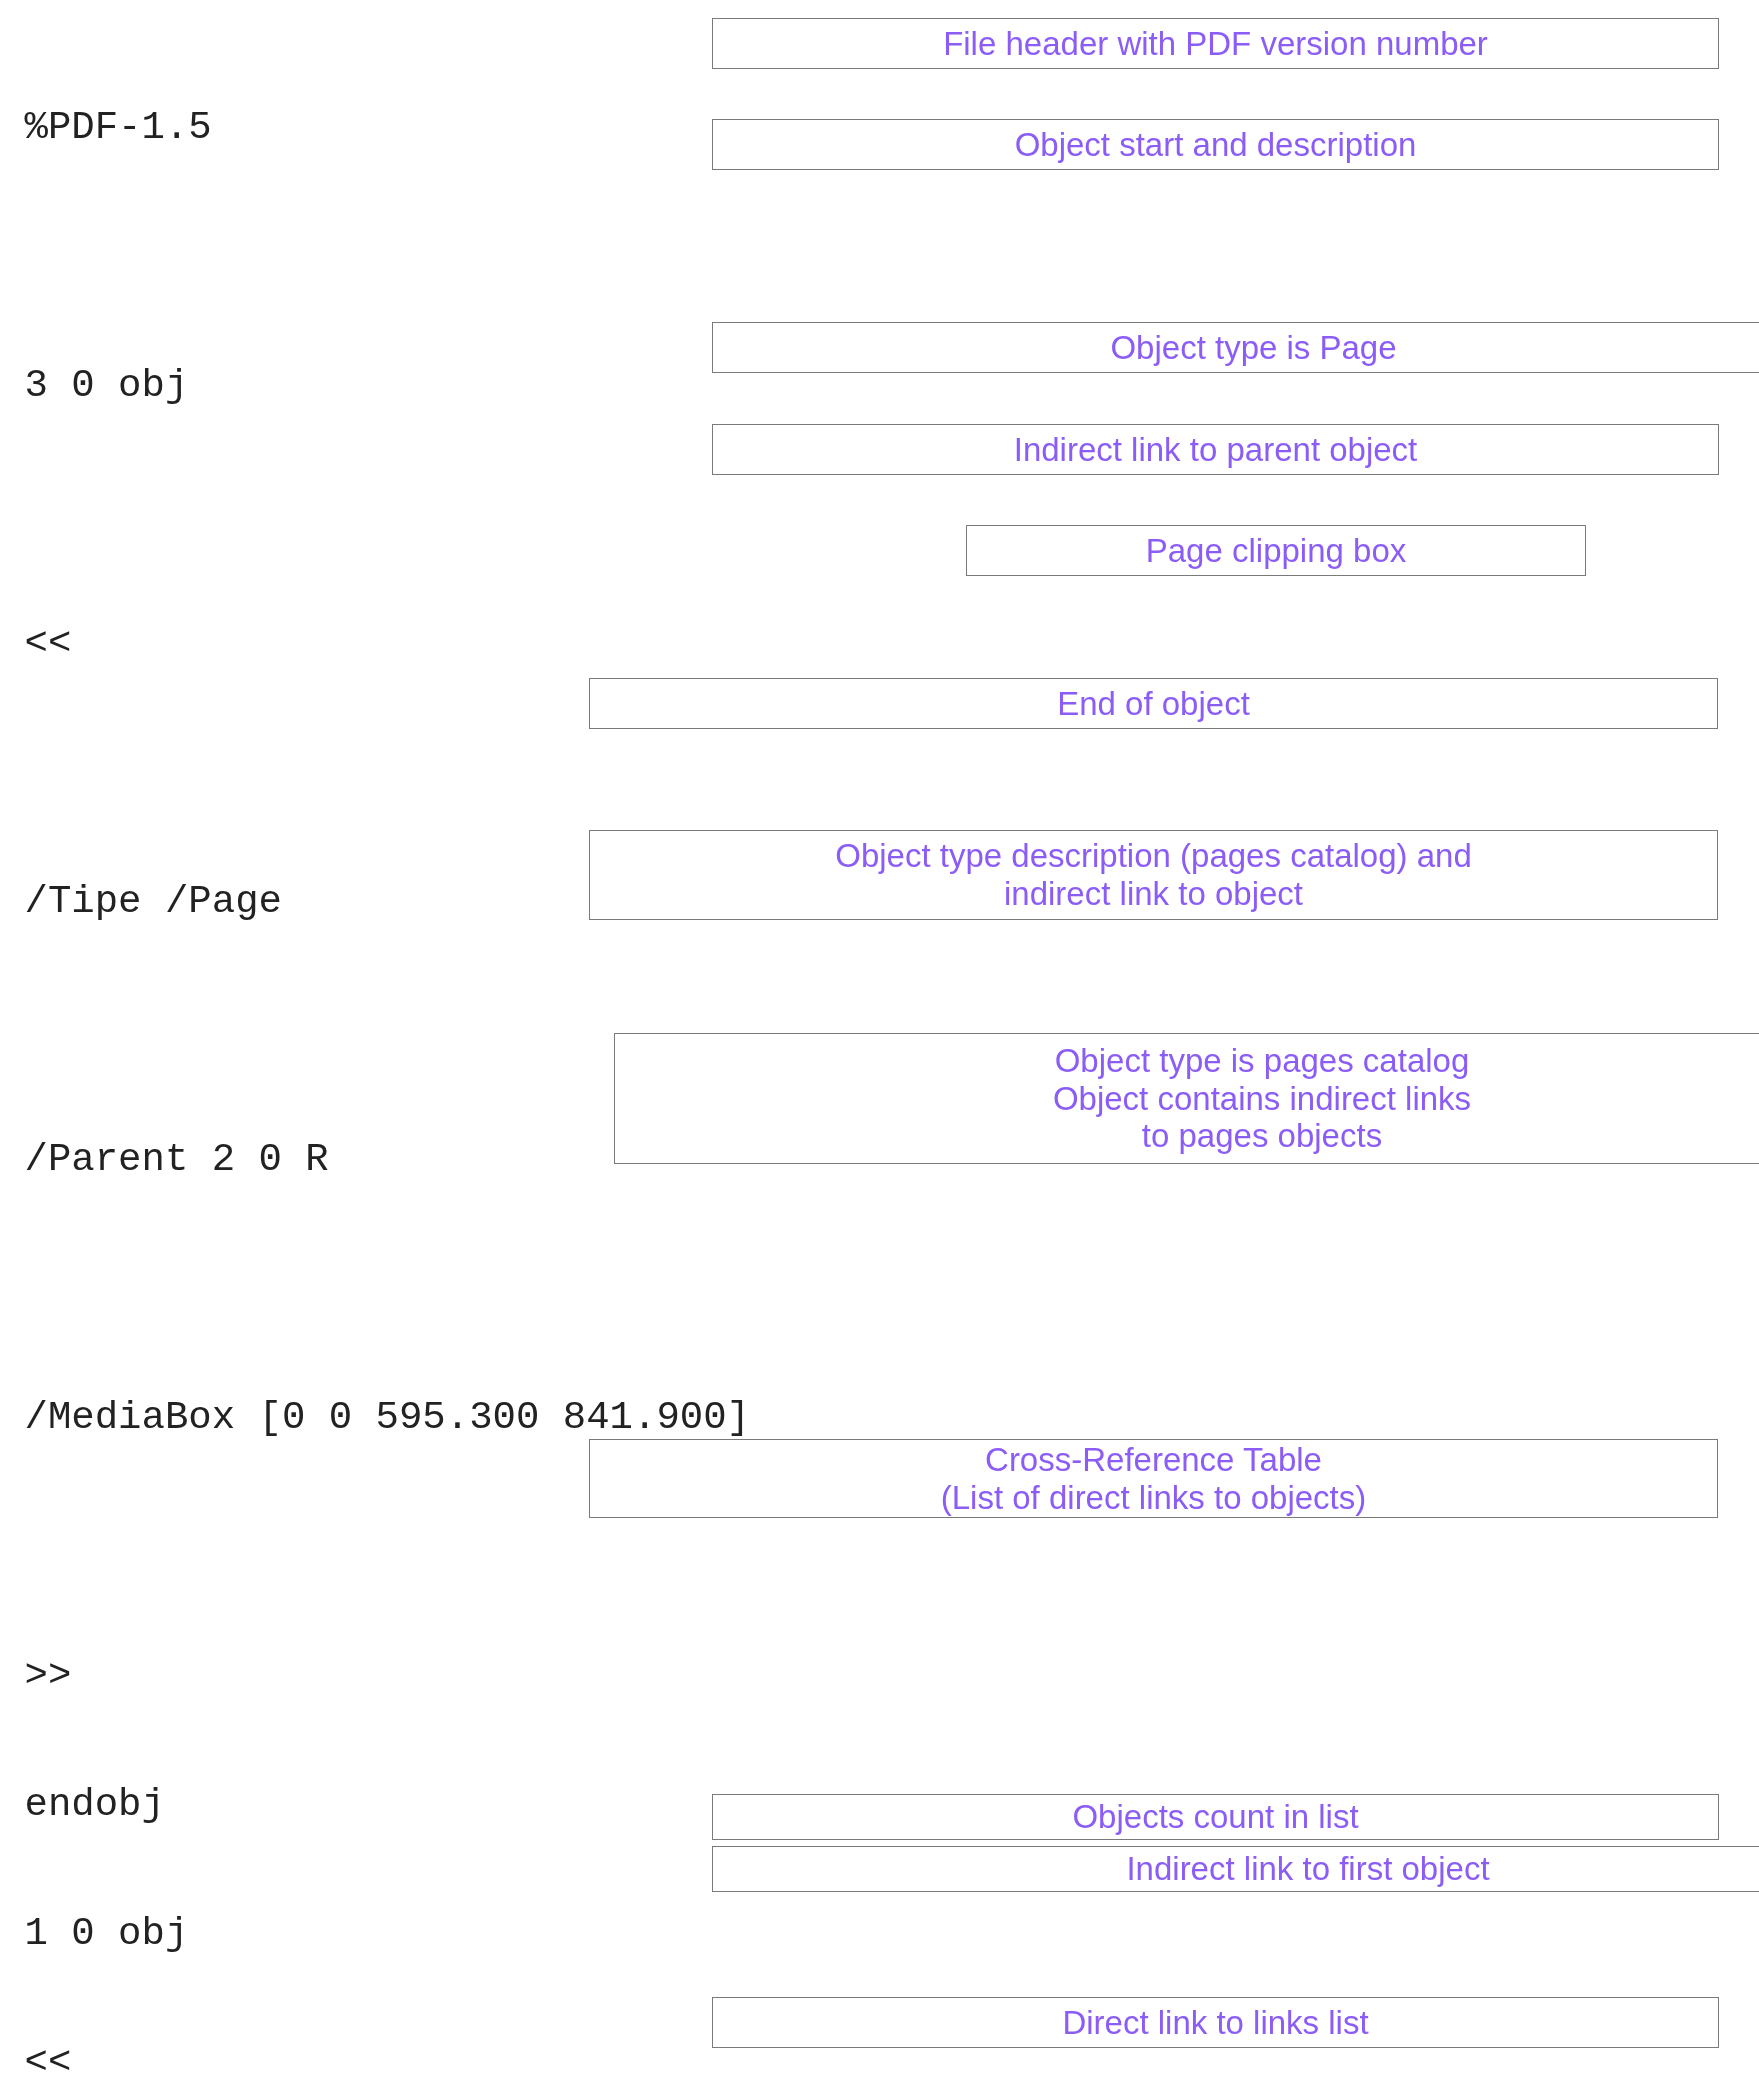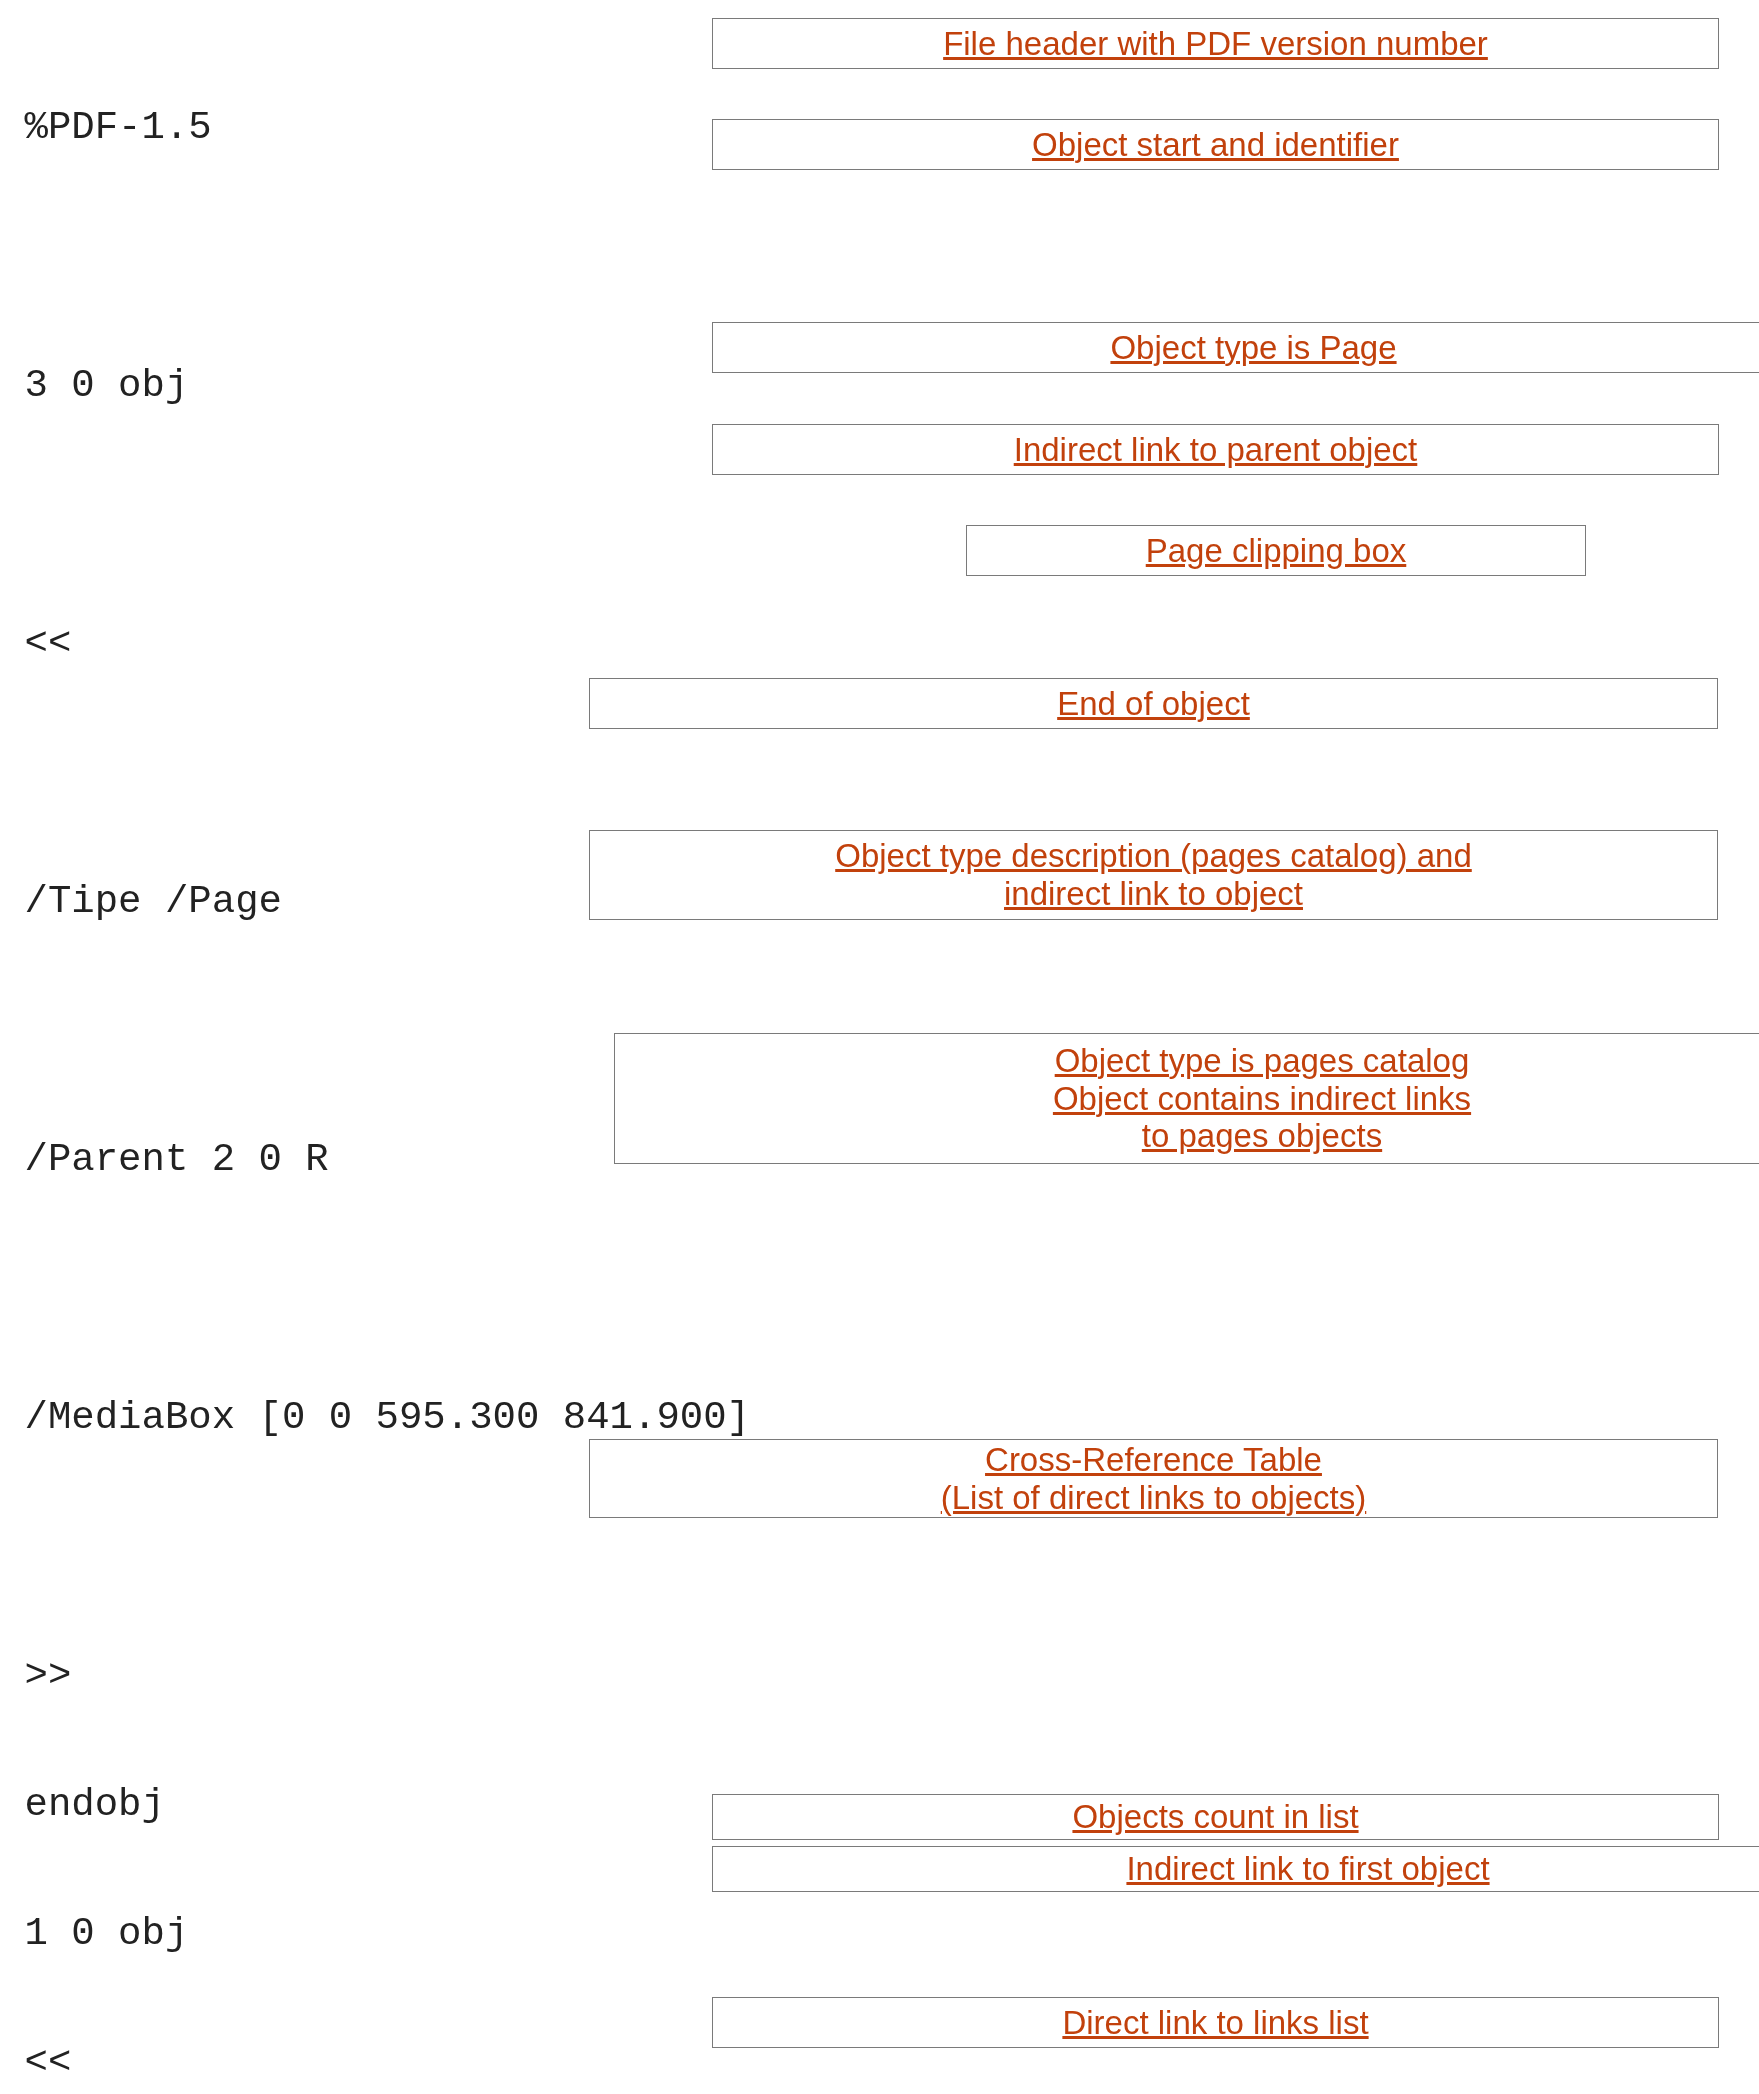--- a/index.html
+++ b/index.html
@@ -26,28 +26,27 @@
     align-items: center;
   }
   .spacer {
     height: 51px;
   }
   .annot {
     position: absolute;
     border: 1.6px solid #7a7a7a;
     background: #ffffff;
     font-size: 33px;
-    color: #c2410c;
+    color: #8b5cf6;
     display: flex;
     align-items: center;
     justify-content: center;
     text-align: center;
     padding: 4.9px 13px;
     line-height: 1.15;
-    text-decoration: underline;
   }
 </style>
 </head>
 <body>
 
 <div class="code-col">
   <div class="code-line">%PDF-1.5</div>
   <div class="spacer"></div>
   <div class="code-line">3 0 obj</div>
   <div class="spacer"></div>
@@ -87,21 +86,21 @@
   
   
   
   
   
   
 </div>
 
 <div class="annot" style="left:712px; top:18px; width:1007px; height:51px;">File header with PDF version number</div>
 
-<div class="annot" style="left:712px; top:119px; width:1007px; height:51px;">Object start and identifier</div>
+<div class="annot" style="left:712px; top:119px; width:1007px; height:51px;">Object start and description</div>
 
 <div class="annot" style="left:712px; top:322px; width:1083px; height:51px;">Object type is Page</div>
 
 <div class="annot" style="left:712px; top:424px; width:1007px; height:51px;">Indirect link to parent object</div>
 
 <div class="annot" style="left:966px; top:525px; width:620px; height:51px;">Page clipping box</div>
 
 <div class="annot" style="left:589px; top:678px; width:1129px; height:51px;">End of object</div>
 
 <div class="annot" style="left:589px; top:830px; width:1129px; height:90px; white-space:pre-line;">Object type description (pages catalog) and

